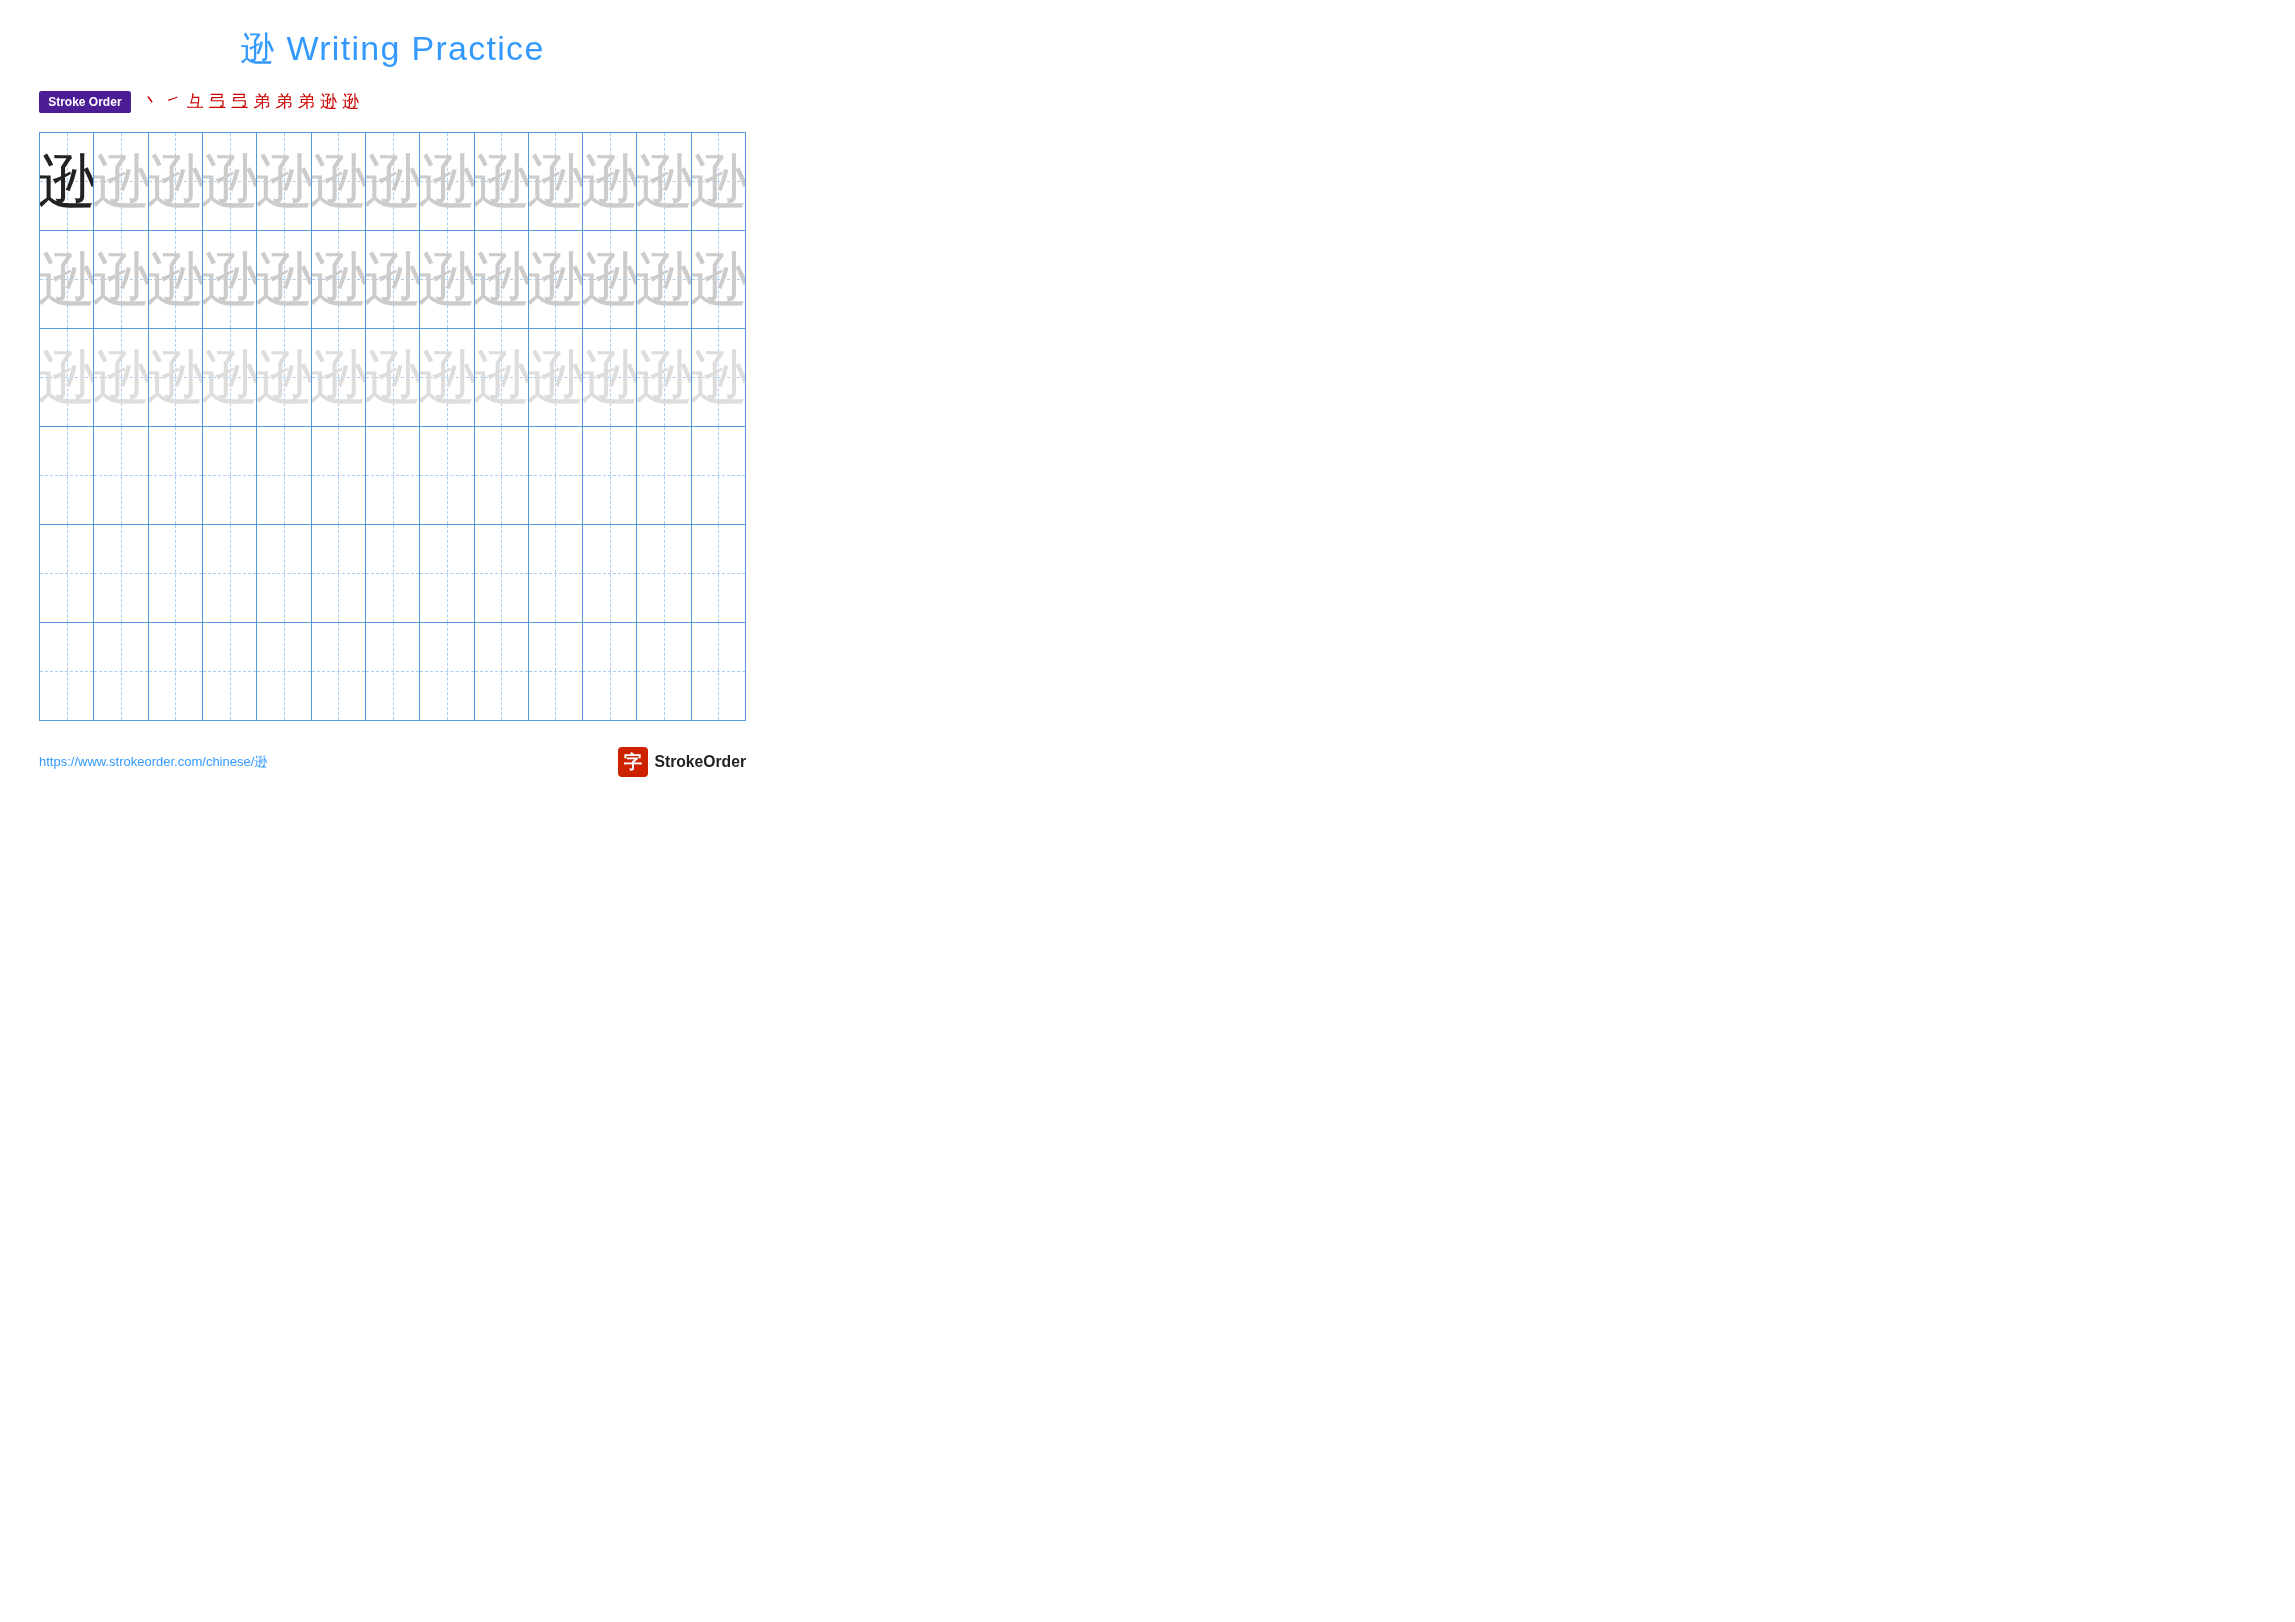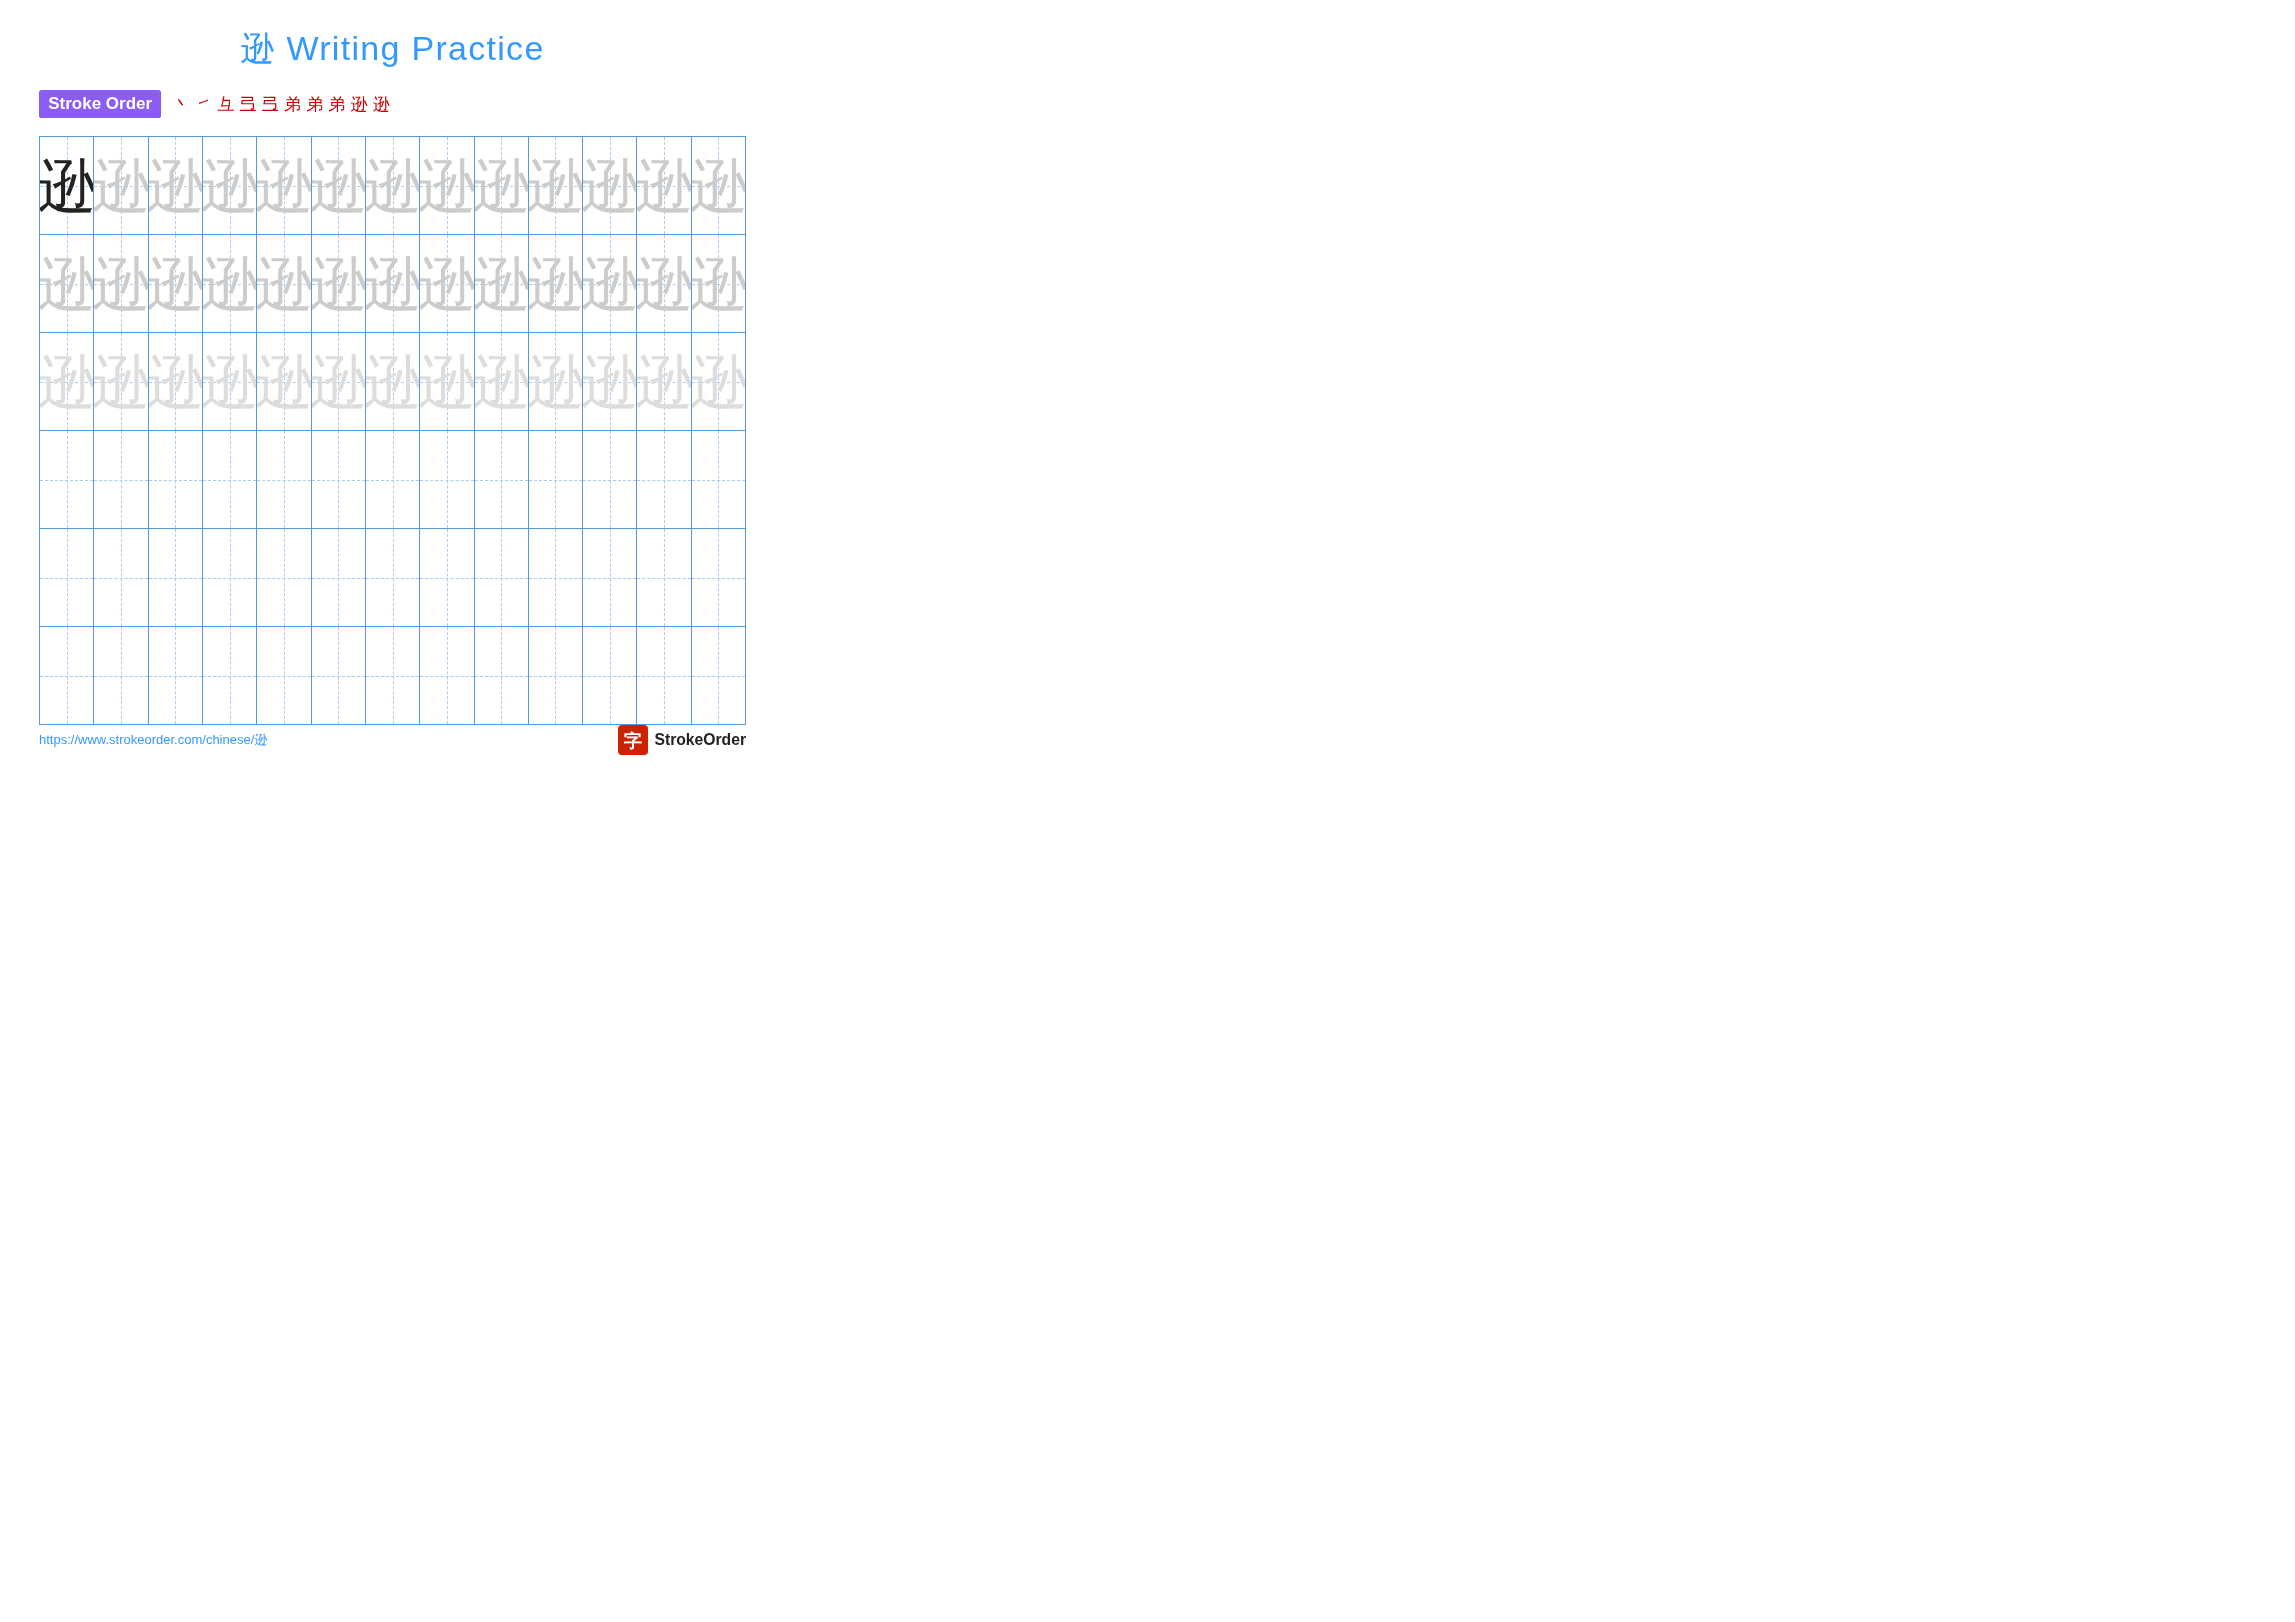--- a/index.html
+++ b/index.html
@@ -21,23 +21,23 @@
     }
 
     .stroke-order-row {
       display: flex;
       align-items: center;
       margin-bottom: 18.3px;
       gap: 6.5px;
     }
 
     .stroke-order-badge {
-      background: #8b5cf6;
+      background: #4c1d95;
       color: #ffffff;
-      font-size: 17px;
+      font-size: 12px;
       font-weight: bold;
       padding: 3.9px 9.2px;
       border-radius: 2.6px;
       white-space: nowrap;
     }
 
     .stroke-sequence {
       display: flex;
       align-items: center;
       gap: 5.2px;
@@ -132,20 +132,21 @@
       color: #dddddd;
       z-index: 2;
       font-family: 'SimSun', 'STSong', serif;
       line-height: 1;
     }
 
     .footer {
       display: flex;
       justify-content: space-between;
       align-items: center;
+      margin-top: 26px;
     }
 
     .footer-url {
       color: #3399ff;
       font-size: 13px;
       text-decoration: none;
     }
 
     .footer-brand {
       display: flex;

